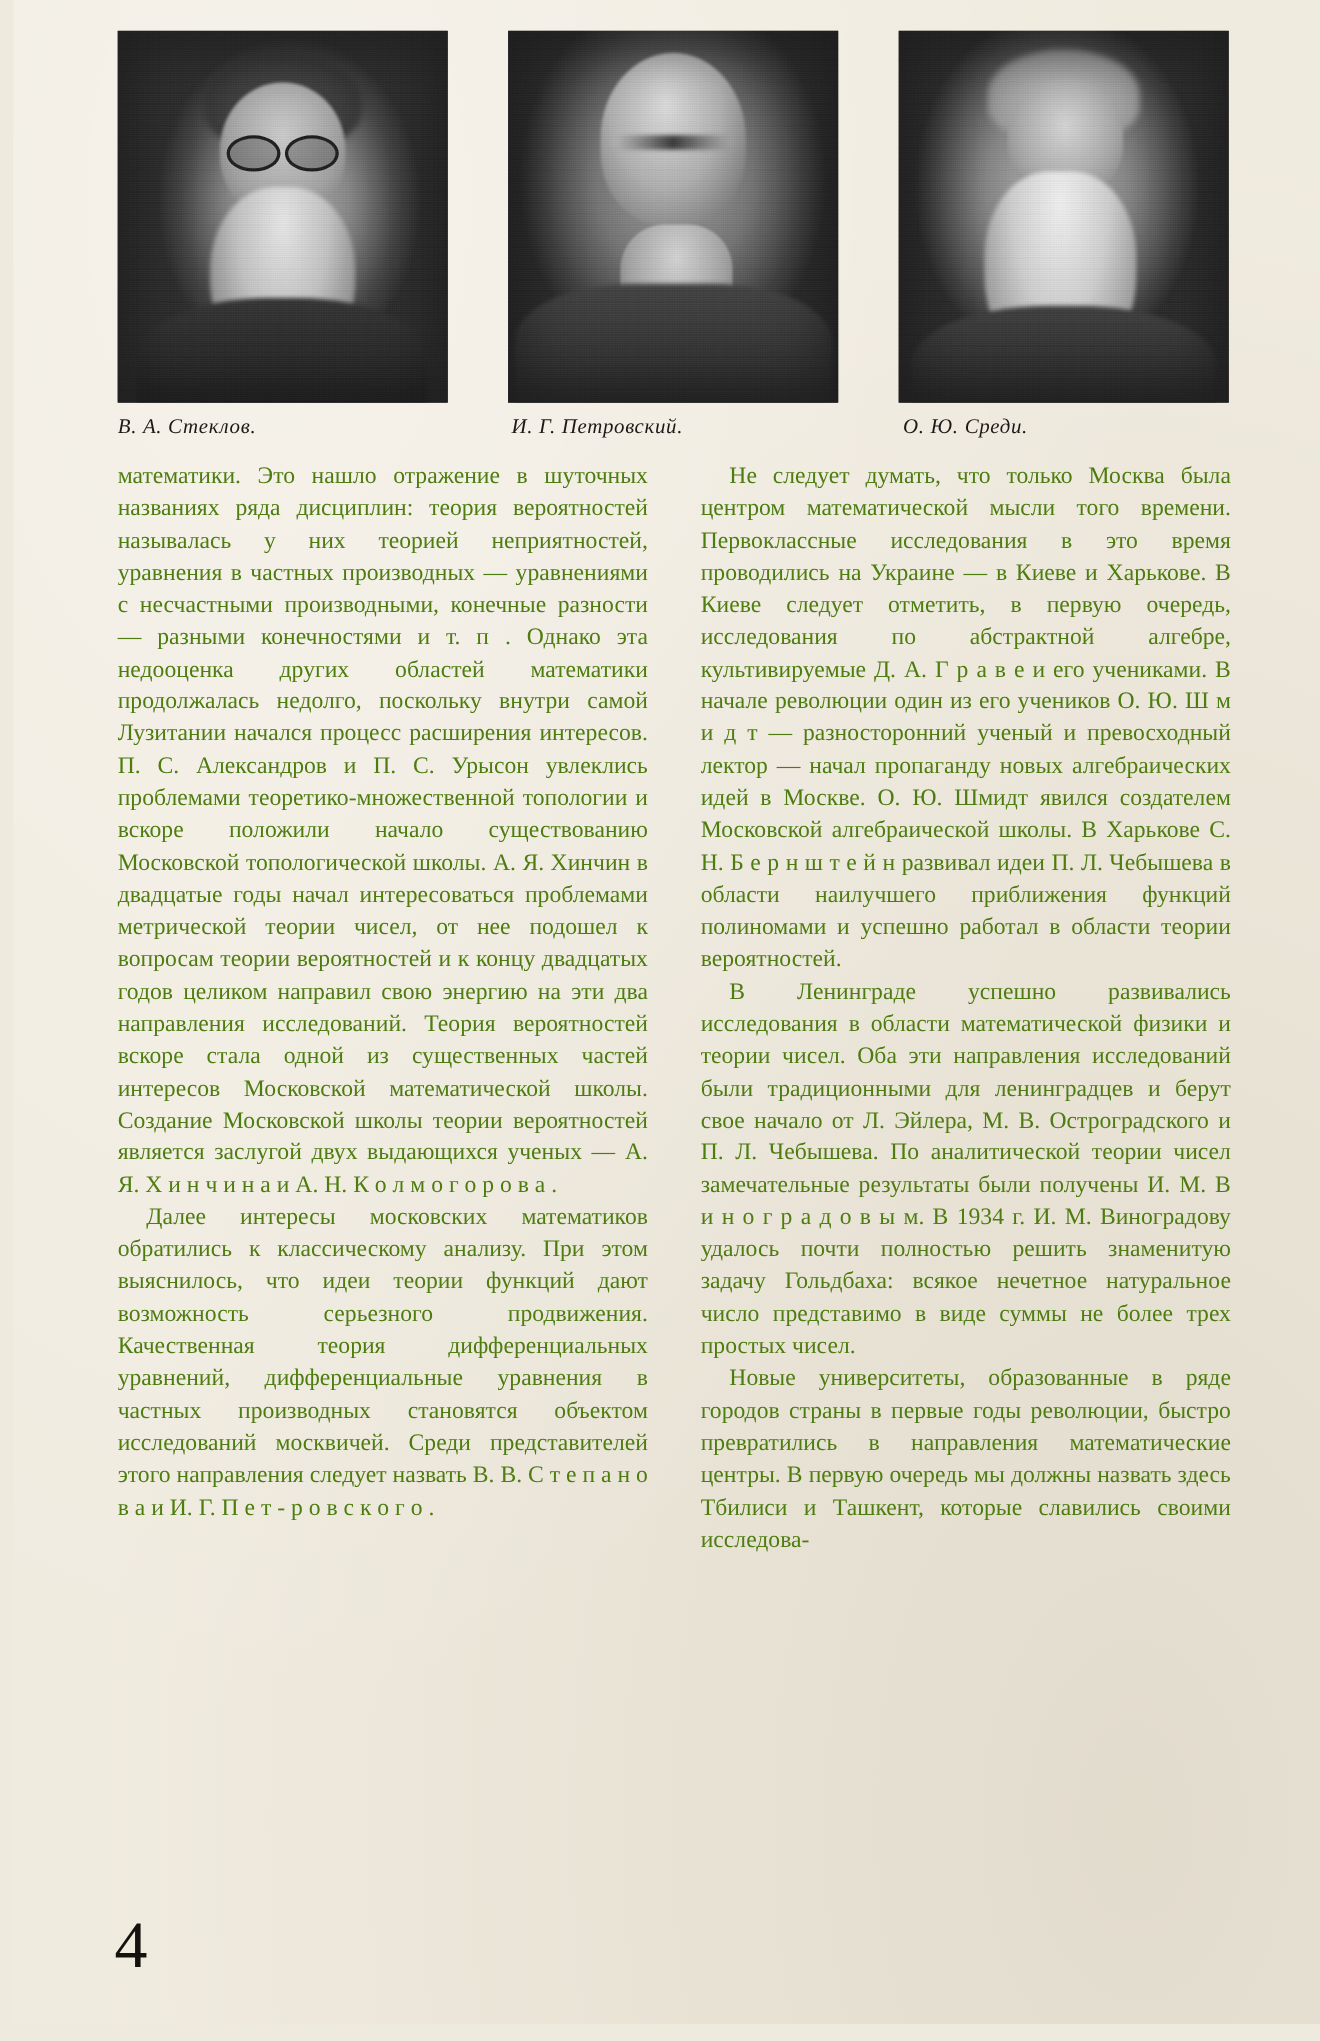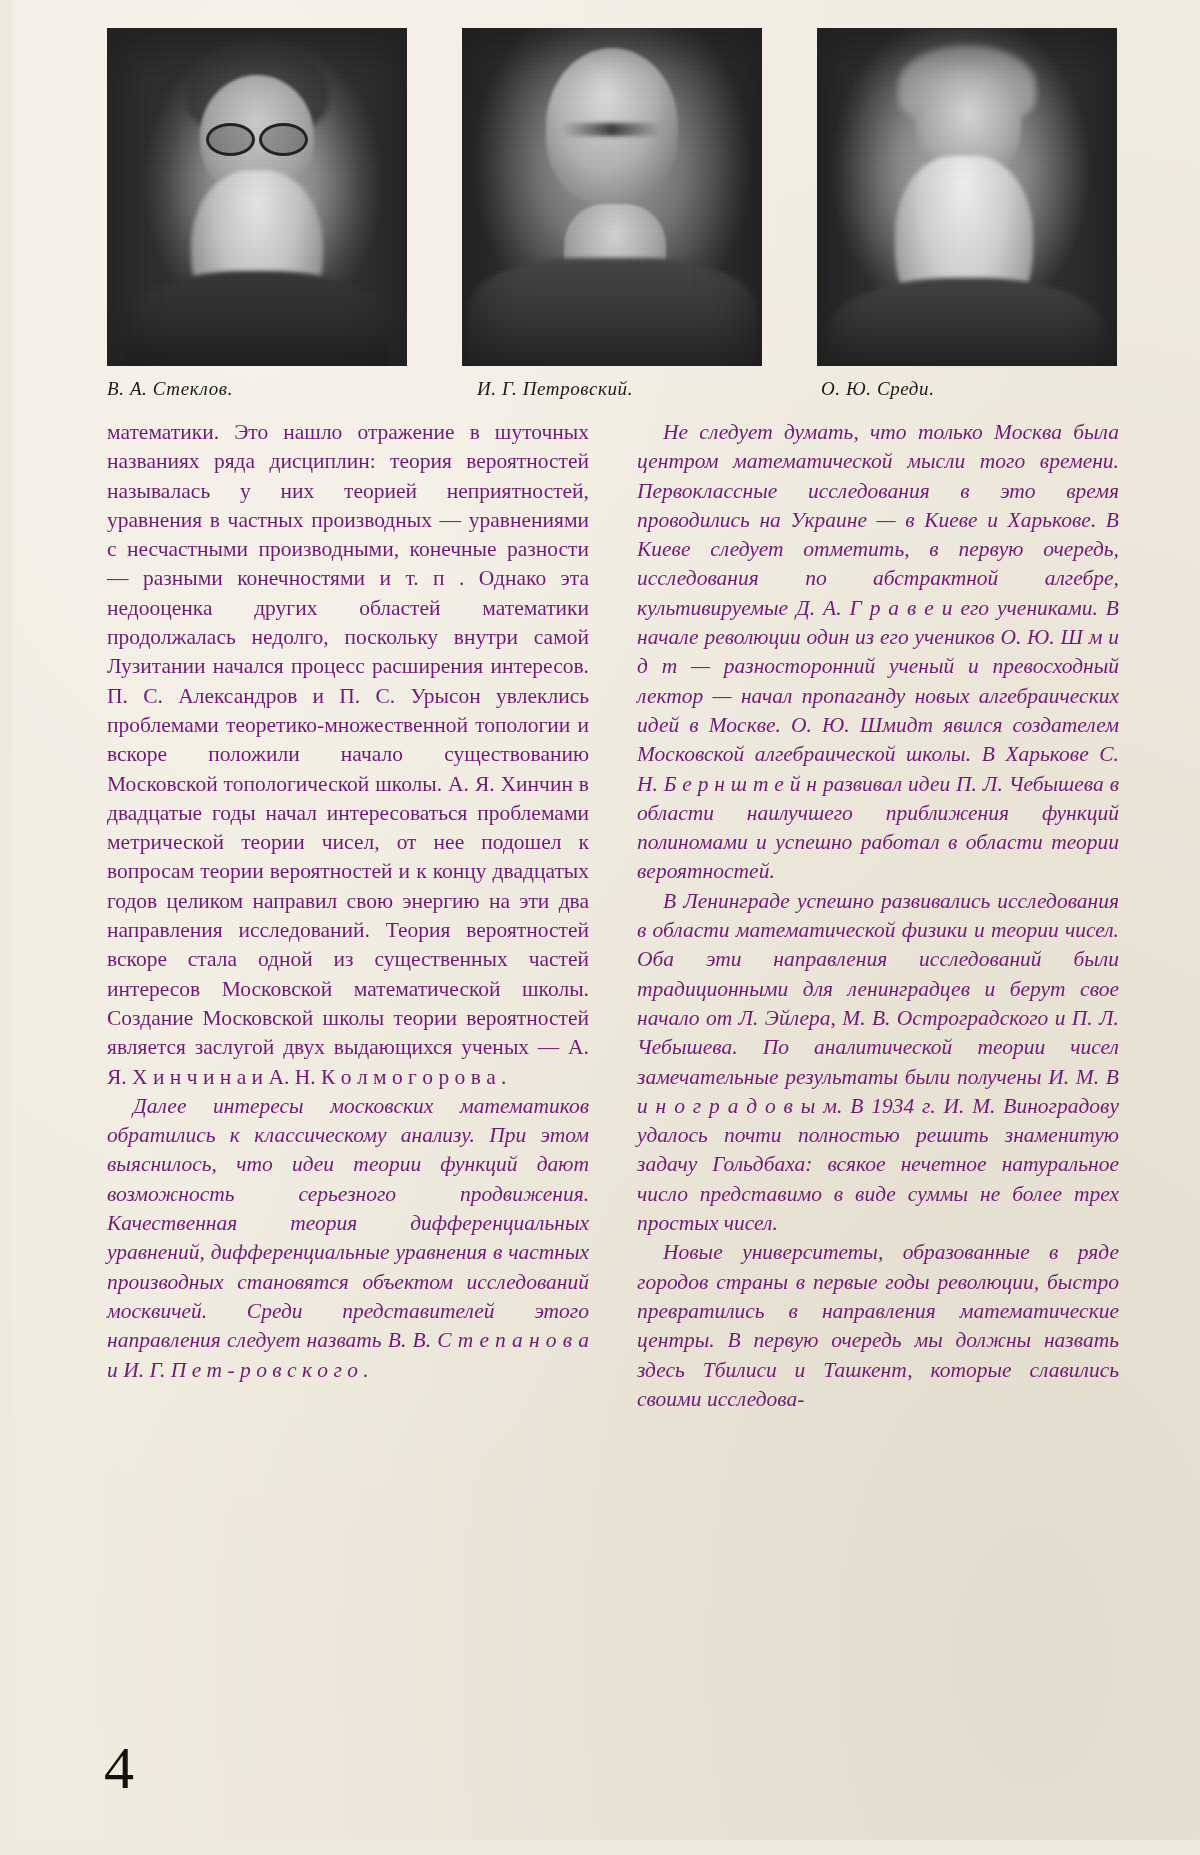--- a/index.html
+++ b/index.html
@@ -202,45 +202,45 @@
   }
   .caption {
     position: absolute;
     font-style: italic;
     font-size: 19px;
     letter-spacing: 0.6px;
     color: #1c1a17;
     white-space: nowrap;
   }
   .cap1 { left: 0px; }
-  .cap2 { left: 358px; margin-left: 12px; }
+  .cap2 { left: 358px; }
   .cap3 { left: 714px; }
 
   .columns {
     position: absolute;
     left: 95px;
     top: 418px;
     width: 1012px;
     display: flex;
     gap: 48px;
   }
   .col {
     width: 482px;
   }
   .col p {
     margin: 0;
     font-size: 21.5px;
     line-height: 29.3px;
     text-align: justify;
     text-justify: inter-word;
     hyphens: manual;
-    color: #701a75;
+    color: #4d7c0f;
     font-family: "Liberation Serif", serif;
   }
-  .col p.indent { text-indent: 26px; font-style: italic; }
+  .col p.indent { text-indent: 26px; }
 
   .folio {
     position: absolute;
     left: 92px;
     bottom: 42px;
     font-size: 60px;
     font-family: "Liberation Serif", serif;
     color: #14120f;
     line-height: 1;
   }

